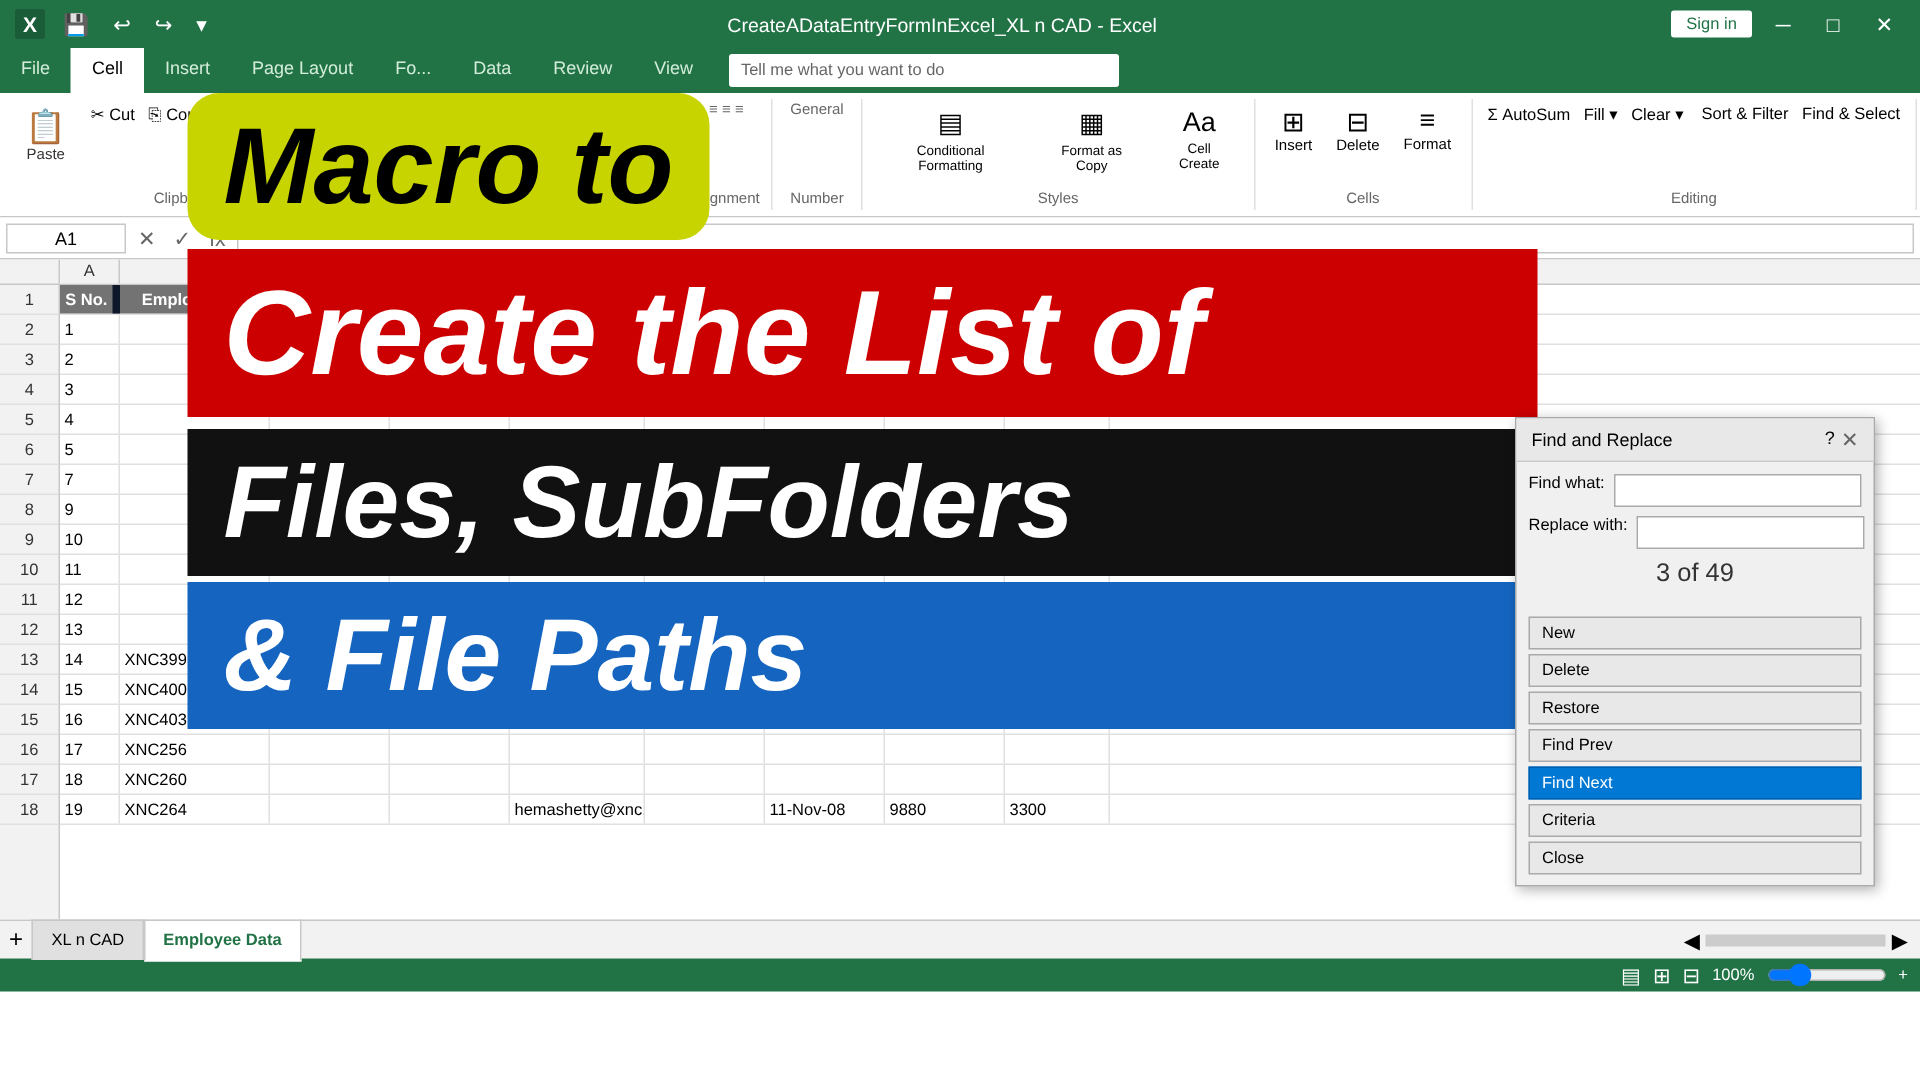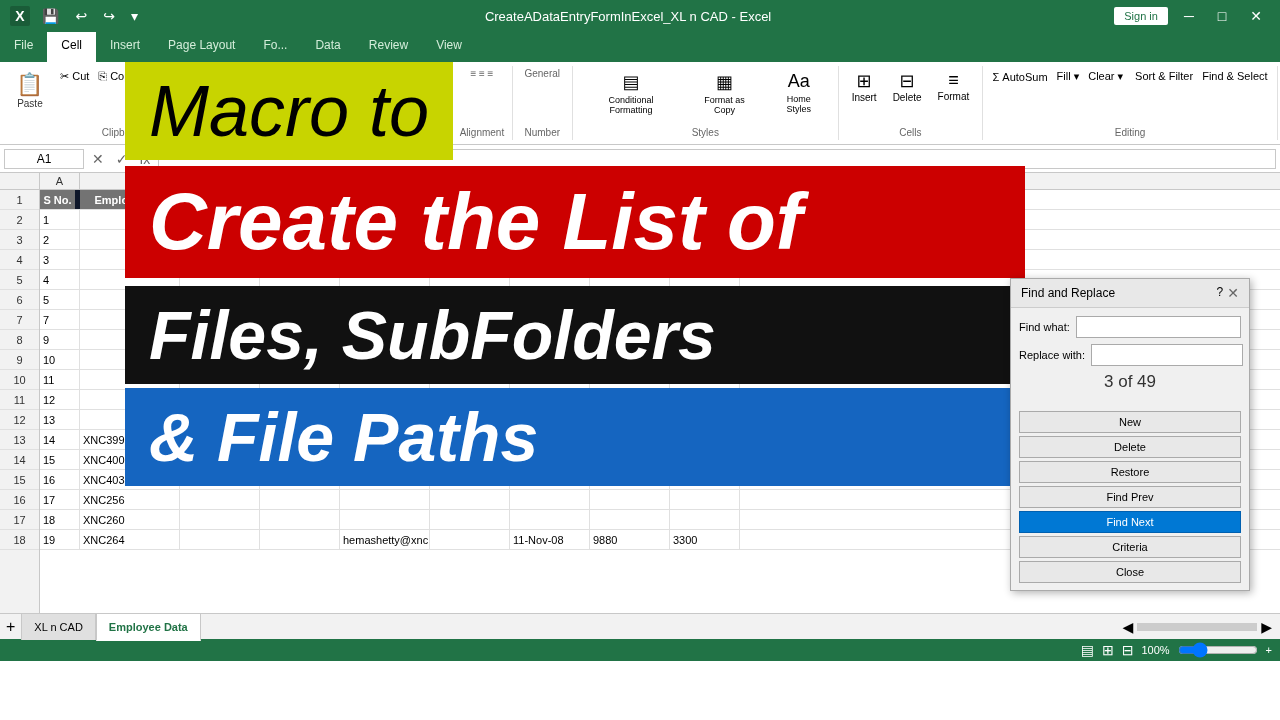--- a/index.html
+++ b/index.html
@@ -87,34 +87,34 @@
 
     
     .status-bar { display: flex; align-items: center; justify-content: space-between; height: 22px; background: #217346; color: white; padding: 0 8px; font-size: 11px; }
     .status-right { display: flex; gap: 8px; align-items: center; }
     .view-btn { color: white; font-size: 14px; cursor: pointer; }
 
     
     .overlay-container { position: absolute; top: 62px; left: 125px; width: 1045px; height: 590px; z-index: 10; pointer-events: none; }
 
     .overlay-text { position: absolute; top: 0; left: 0; width: 900px; }
-    .text-line1 { background: #c8d400; font-size: 72px; font-weight: 400; color: #000; padding: 8px 24px; display: inline-block; font-style: italic; font-family: Arial Black, sans-serif; }
+    .text-line1 { background: #c8d400; font-size: 72px; font-weight: 700; color: #000; padding: 8px 24px; display: inline-block; font-style: italic; font-family: Arial Black, sans-serif; border-radius: 21px; }
     .text-line2 { background: #cc0000; font-size: 80px; font-weight: 900; color: #fff; padding: 10px 24px; display: block; font-style: italic; font-family: Arial Black, sans-serif; margin-top: 4px; }
     .text-line3 { background: #111; font-size: 68px; font-weight: 900; color: #fff; padding: 10px 24px; display: block; font-style: italic; font-family: Arial Black, sans-serif; margin-top: 4px; }
     .text-line4 { background: #1565c0; font-size: 68px; font-weight: 900; color: #fff; padding: 10px 24px; display: block; font-style: italic; font-family: Arial Black, sans-serif; margin-top: 4px; }
 
     
     .find-dialog { position: absolute; top: 278px; right: 30px; width: 240px; background: #f0f0f0; border: 1px solid #aaa; box-shadow: 2px 2px 8px rgba(0,0,0,0.3); z-index: 20; font-size: 12px; }
     .find-dialog-title { background: #e8e8e8; border-bottom: 1px solid #ccc; padding: 6px 10px; display: flex; justify-content: space-between; align-items: center; font-weight: normal; }
     .find-dialog-body { padding: 8px; }
-    .find-field { display: flex; align-items: center; gap: 6px; margin-bottom: 6px; }
+    .find-field { display: flex; align-items: flex-start; gap: 6px; margin-bottom: 6px; }
     .find-label { font-size: 11px; white-space: nowrap; }
     .find-input { flex: 1; border: 1px solid #aaa; padding: 2px 4px; font-size: 11px; height: 22px; }
     .find-counter { text-align: center; font-size: 17px; margin: 4px 0; color: #333; }
-    .find-btn { display: block; width: 100%; margin: 3px 0; padding: 4px 8px; font-size: 11px; cursor: pointer; background: #e8e8e8; border: 1px solid #aaa; text-align: center; }
+    .find-btn { display: block; width: 100%; margin: 3px 0; padding: 4px 8px; font-size: 11px; cursor: pointer; background: #e8e8e8; border: 1px solid #aaa; text-align: left; }
     .find-btn.active { background: #0078d4; color: white; border-color: #0060b0; }
     .find-close { cursor: pointer; font-size: 14px; color: #666; }
     .find-dialog-btns { padding: 4px 8px; }
   </style>
 </head>
 <body>
 
 <div class="title-bar">
   <div class="title-bar-left">
     <div class="title-icon">X</div>
@@ -135,20 +135,25 @@
 <div class="ribbon">
   <div class="ribbon-tabs">
     <div class="ribbon-tab">File</div>
     <div class="ribbon-tab active">Cell</div>
     <div class="ribbon-tab">Insert</div>
     <div class="ribbon-tab">Page Layout</div>
     <div class="ribbon-tab">Fo...</div>
     <div class="ribbon-tab">Data</div>
     <div class="ribbon-tab">Review</div>
     <div class="ribbon-tab">View</div>
+    <div style="flex:1; display:flex; align-items:center; padding: 0 10px;">
+      <div style="background:#fff; height:22px; flex:1; max-width:260px; border-radius:2px; display:flex; align-items:center; padding:0 8px;">
+        <span style="color:#666; font-size:11px;">Tell me what you want to do</span>
+      </div>
+    </div>
   </div>
 
   <div class="ribbon-content">
 
     <div class="ribbon-group">
       <div class="ribbon-group-content">
         <div class="ribbon-btn-large">
           <div class="ribbon-btn-icon">📋</div>
           <div class="ribbon-btn-label">Paste</div>
         </div>
@@ -202,21 +207,21 @@
         <div class="styles-btn">
           <div class="styles-icon">▤</div>
           <div style="font-size:9px;">Conditional Formatting</div>
         </div>
         <div class="styles-btn">
           <div class="styles-icon">▦</div>
           <div style="font-size:9px;">Format as Copy</div>
         </div>
         <div class="styles-btn">
           <div class="styles-icon">Aa</div>
-          <div style="font-size:9px;">Home Styles</div>
+          <div style="font-size:9px;">Cell Create</div>
         </div>
       </div>
       <div class="ribbon-group-label">Styles</div>
     </div>
 
     <div class="ribbon-group">
       <div class="ribbon-group-content" style="gap:4px;">
         <div class="cells-btn">
           <div style="font-size:18px;">⊞</div>
           <div>Insert</div>

